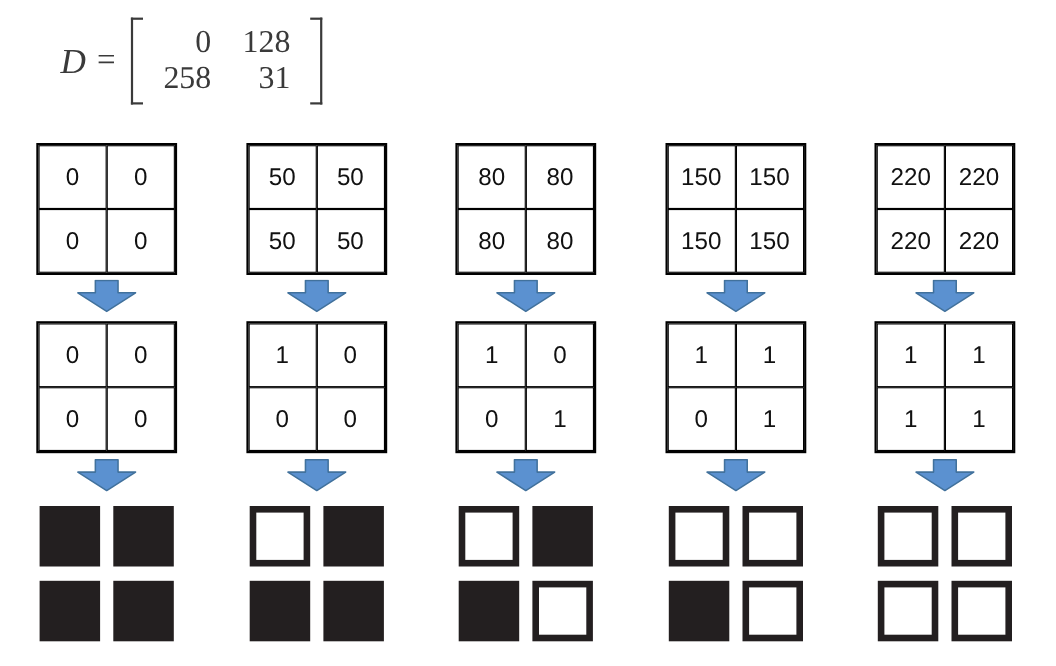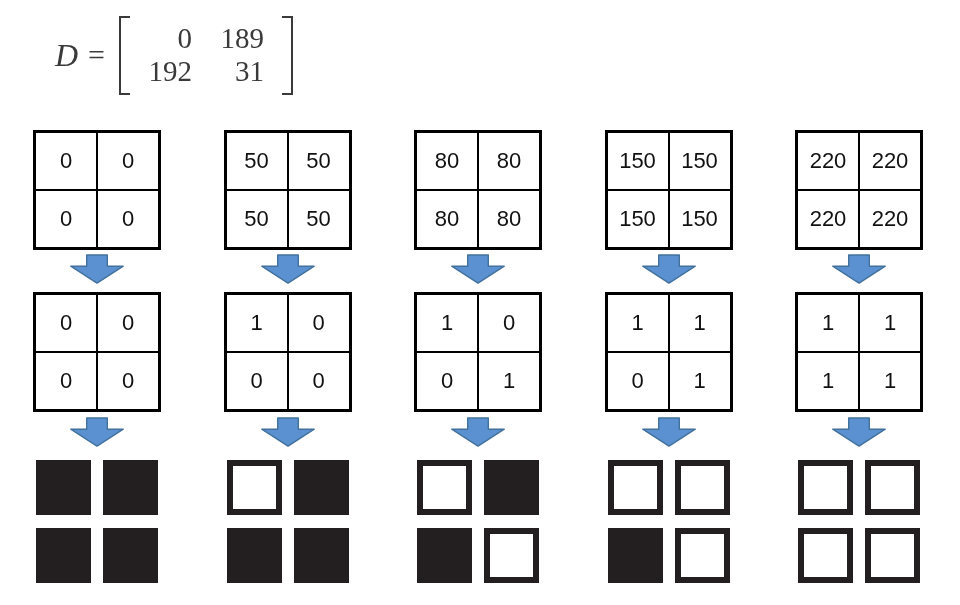--- a/index.html
+++ b/index.html
@@ -71,22 +71,22 @@
 <body>
 
 <div class="canvas">
 
   <div class="matrix-block">
     <span class="matrix-label">D</span>
     <span class="matrix-eq">=</span>
     <div class="bracket bracket-left"></div>
     <div class="matrix-grid">
       <span>0</span>
-      <span>189</span>
-      <span>192</span>
+      <span>128</span>
+      <span>258</span>
       <span>31</span>
     </div>
     <div class="bracket bracket-right"></div>
   </div>
 
   <div id="columns" class="columns">
   <div class="col">
     <div class="grid input-grid">
           <div class="cell">0</div>
           <div class="cell">0</div>

